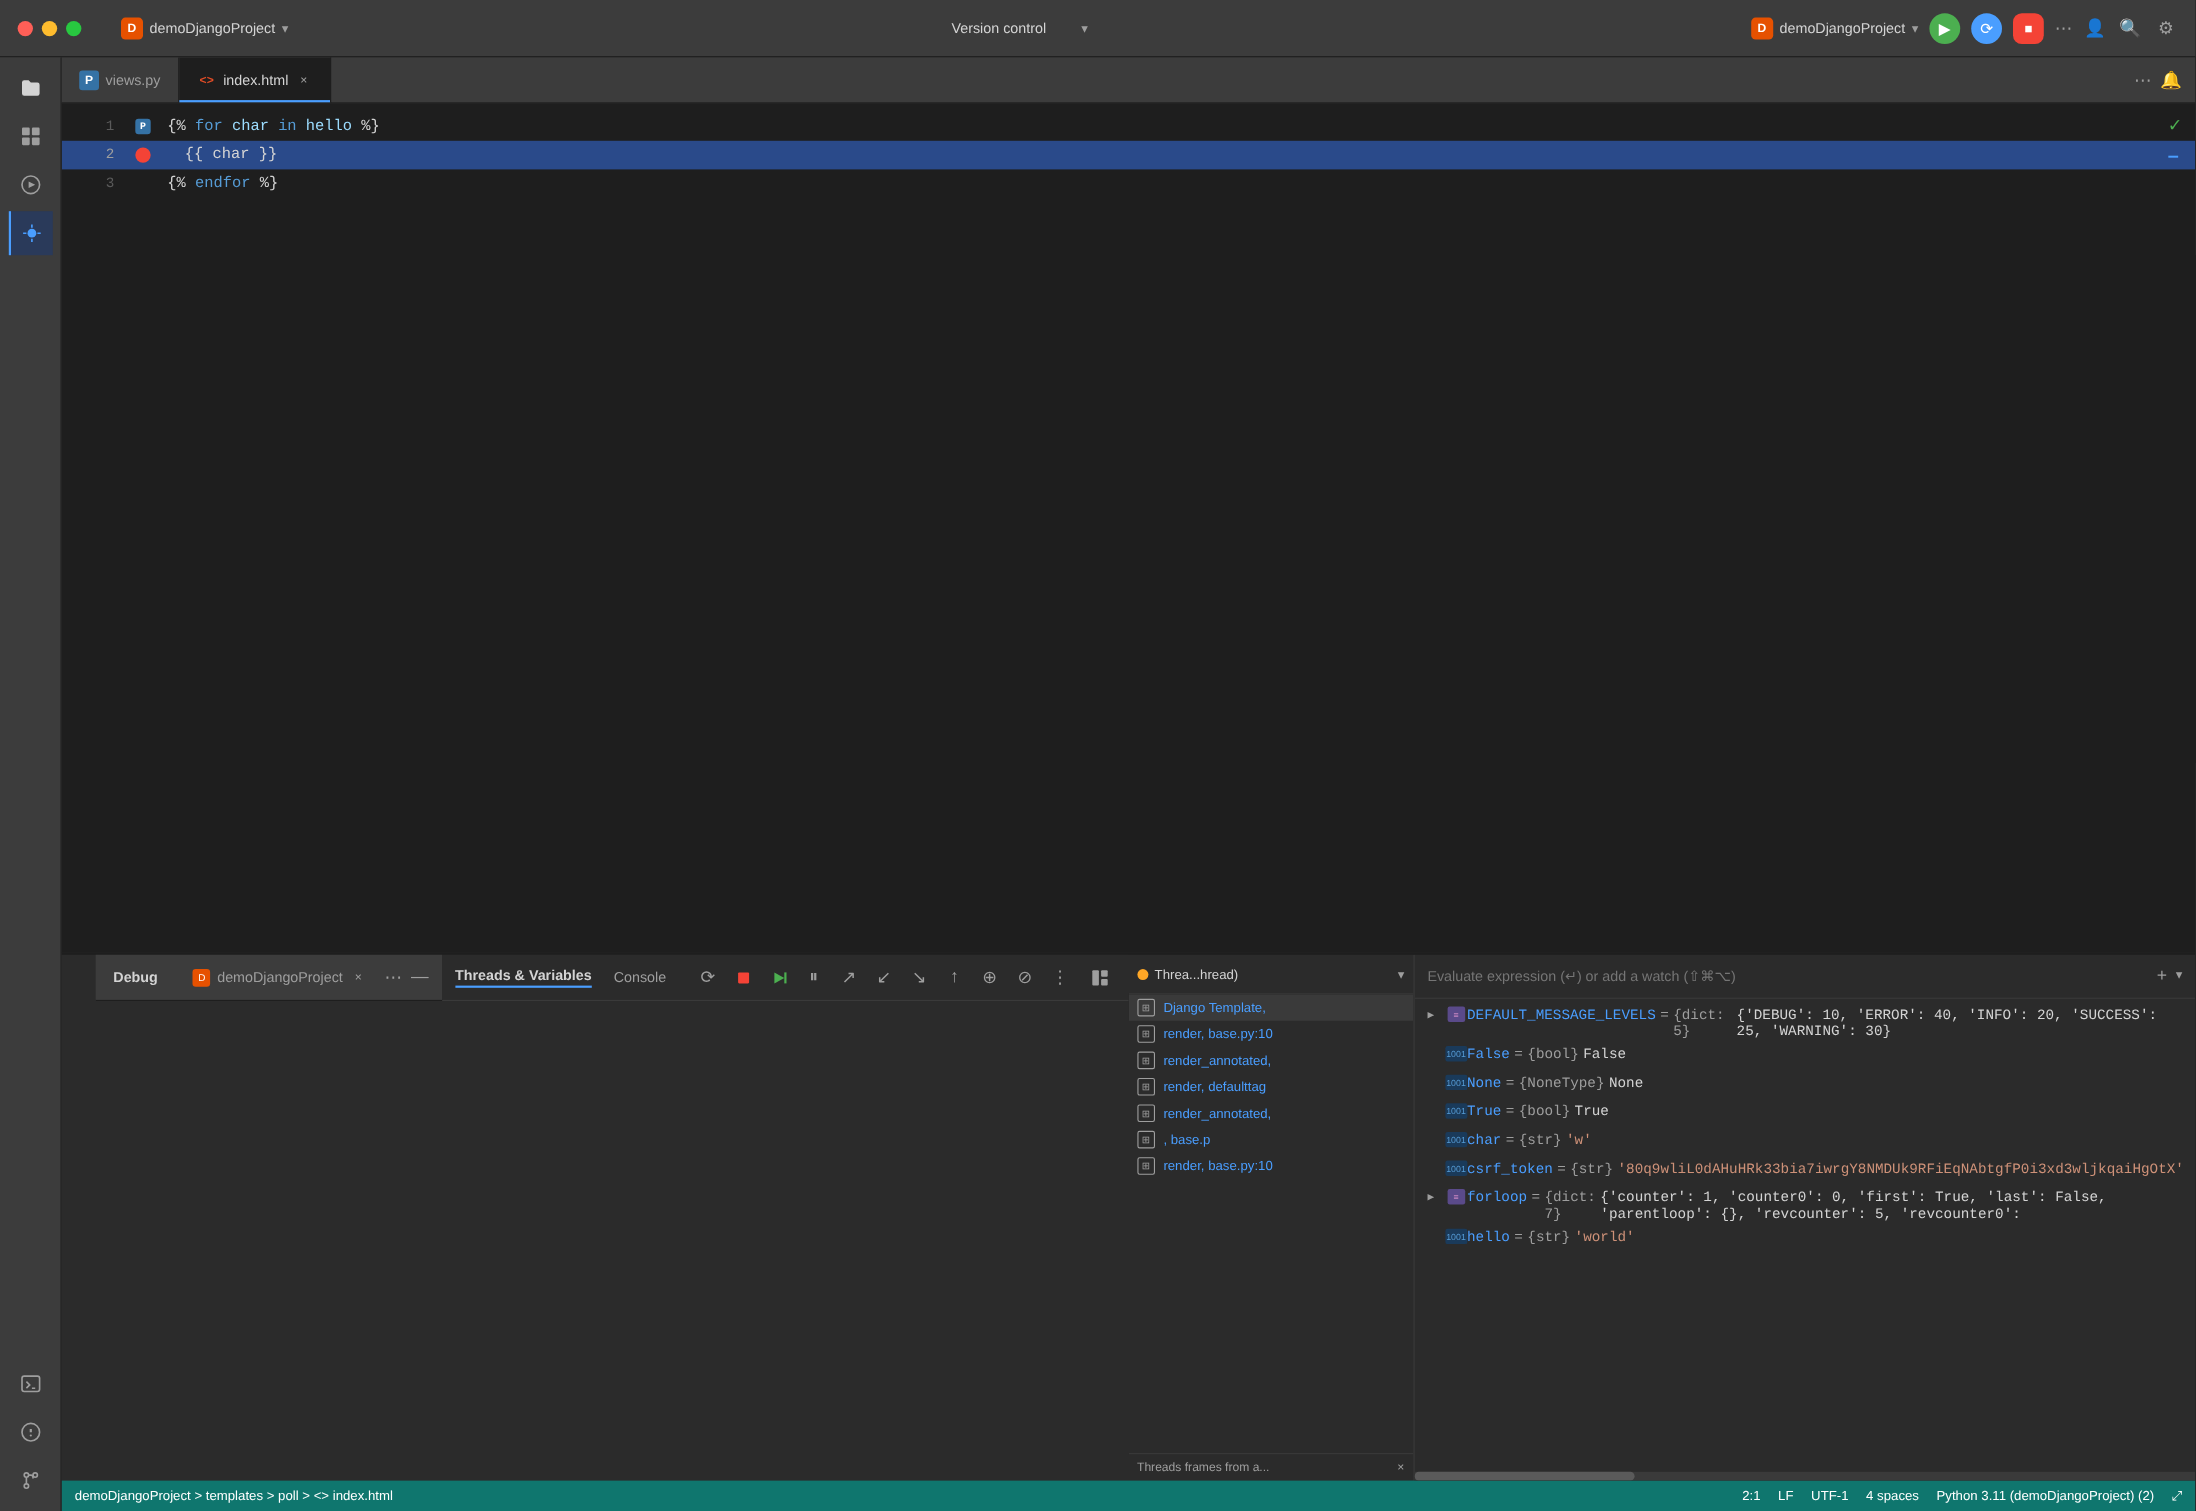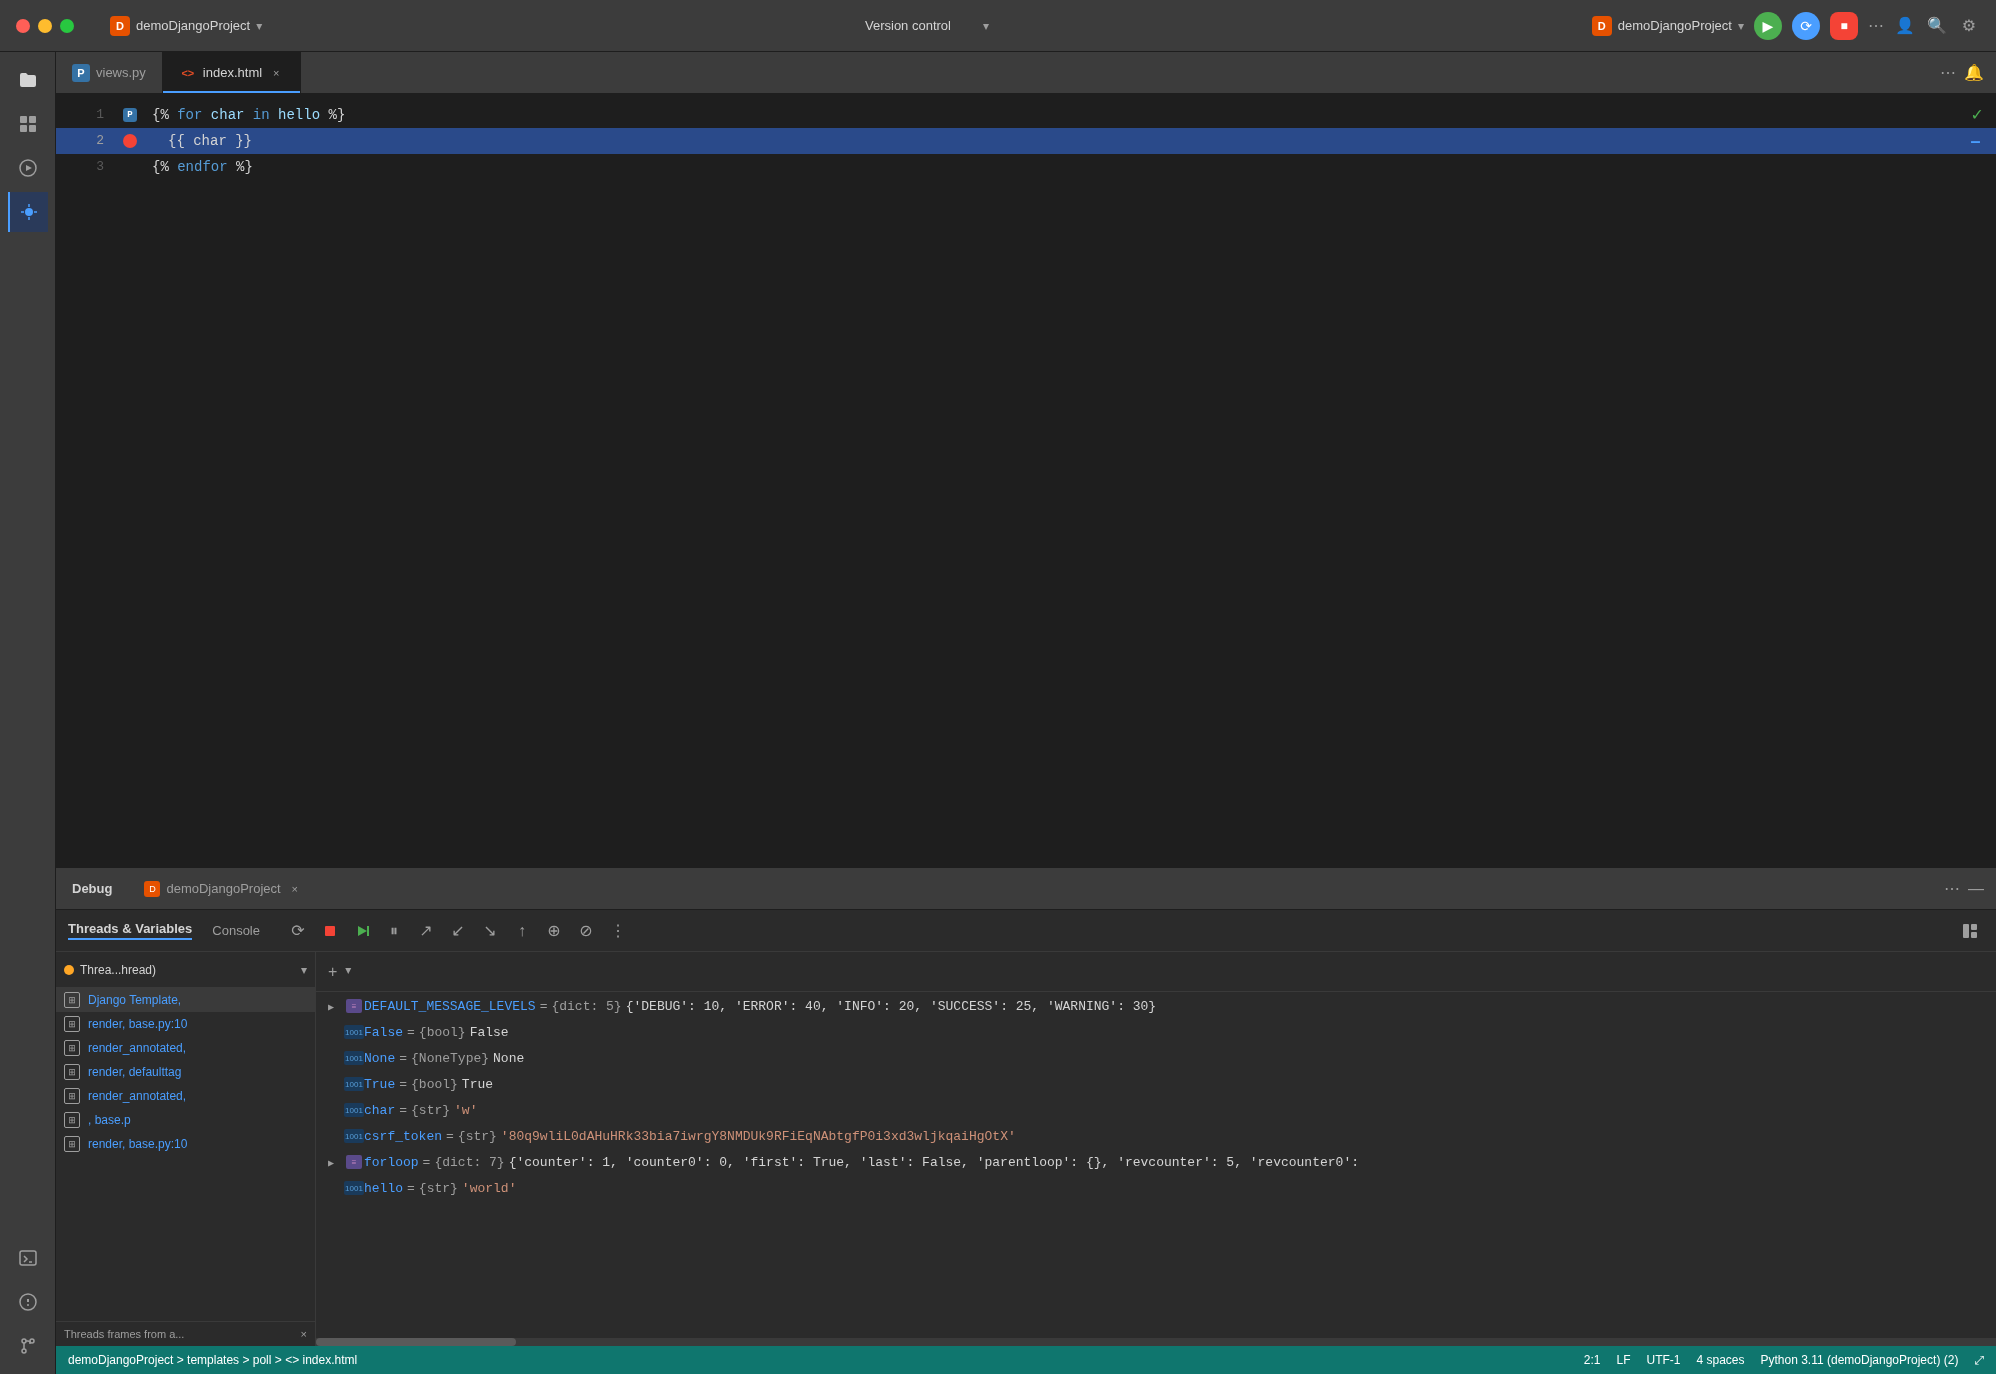--- a/index.html
+++ b/index.html
@@ -193,23 +193,24 @@
       border-radius: 50%;
       background: #f44336;
     }
     .code-text { font-family: 'Courier New', monospace; font-size: 14px; }
 
     
     .debug-panel {
       height: 480px;
       background: #2b2b2b;
       display: flex;
-      flex-direction: column;
+      flex-direction: row;
       border-top: 2px solid #1e1e1e;
       flex-shrink: 0;
+      padding-left: 31px;
     }
     .debug-tab-bar {
       height: 42px;
       background: #3c3c3c;
       display: flex;
       align-items: stretch;
       border-bottom: 1px solid #1e1e1e;
       flex-shrink: 0;
     }
     .debug-tab {
@@ -728,20 +729,21 @@
             </div>
           <div class="frames-footer">
             <span>Threads frames from a...</span>
             <span style="cursor:pointer;">×</span>
           </div>
         </div>
 
         <div class="variables-panel">
 
           <div class="eval-bar">
+            <input class="eval-input" type="text" readonly="" placeholder="Evaluate expression (↵) or add a watch (⇧⌘⌥)" style="">
             <div class="eval-icons">
               <span style="cursor:pointer;font-size:16px;">+</span>
               <span style="cursor:pointer;font-size:12px;">▾</span>
             </div>
           </div>
 
           <div class="variables-list">
               <div class="var-item">
       <span class="var-expand">▶</span>
       <div class="var-icon">

